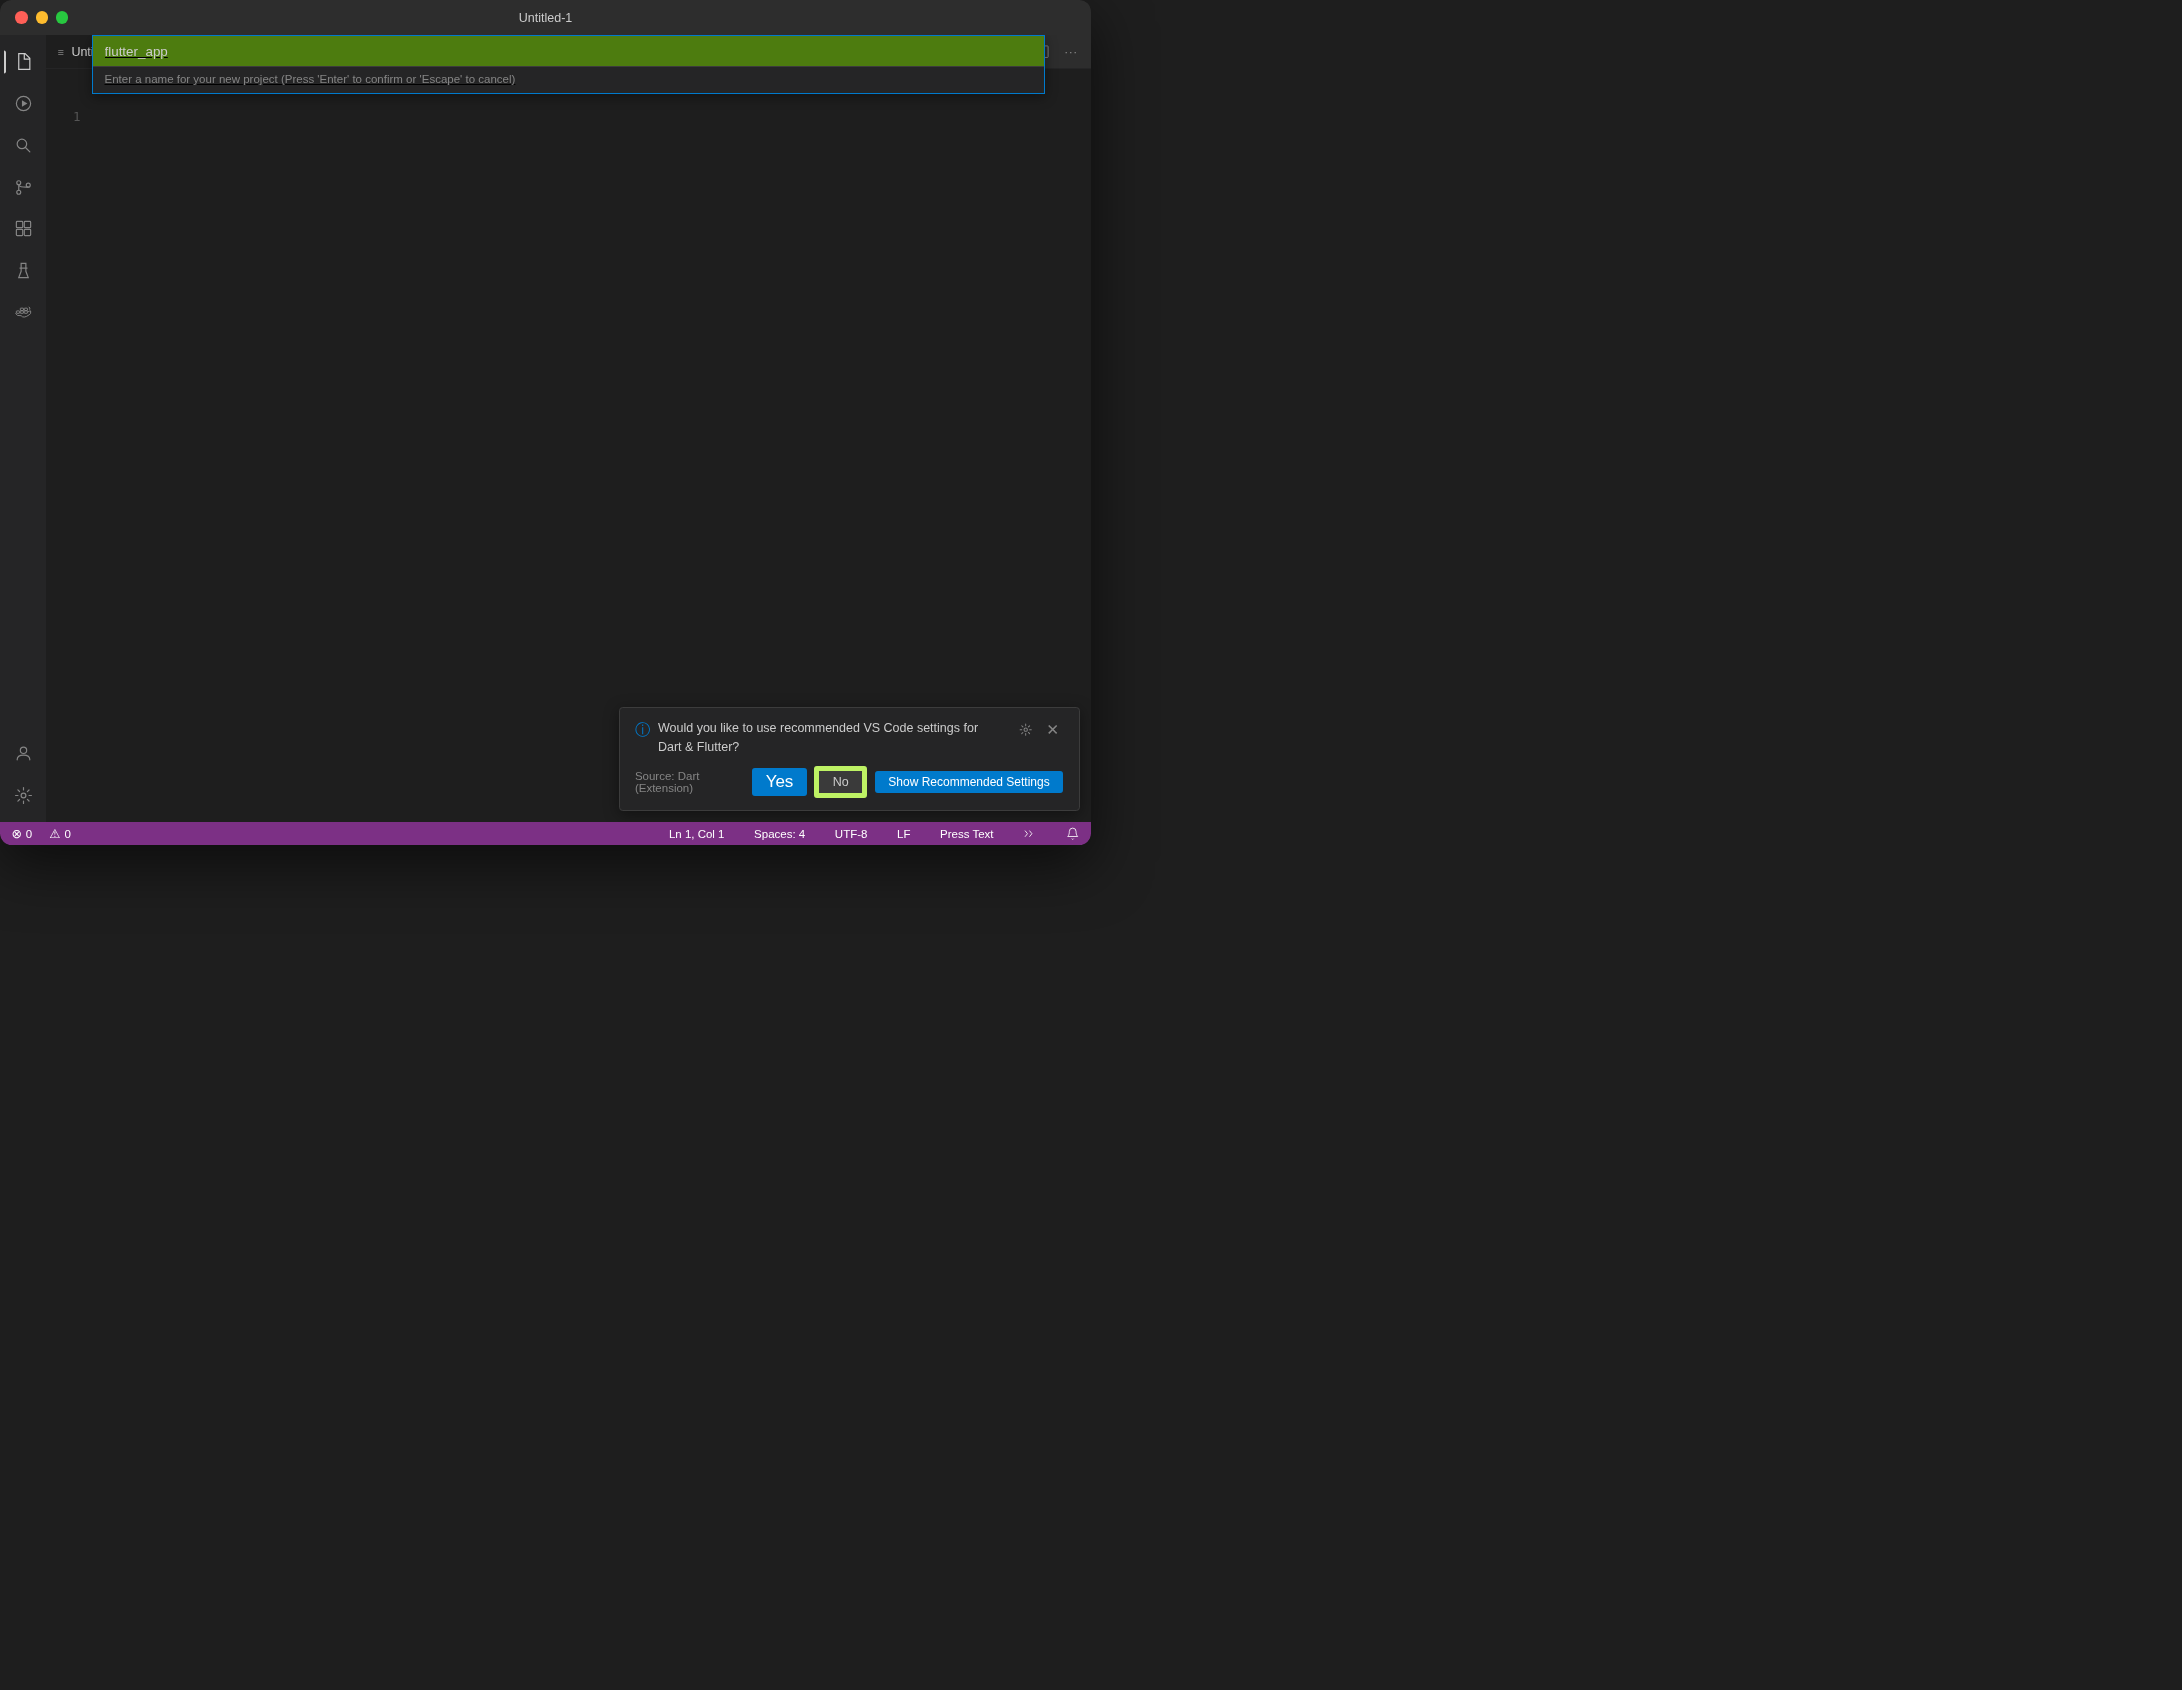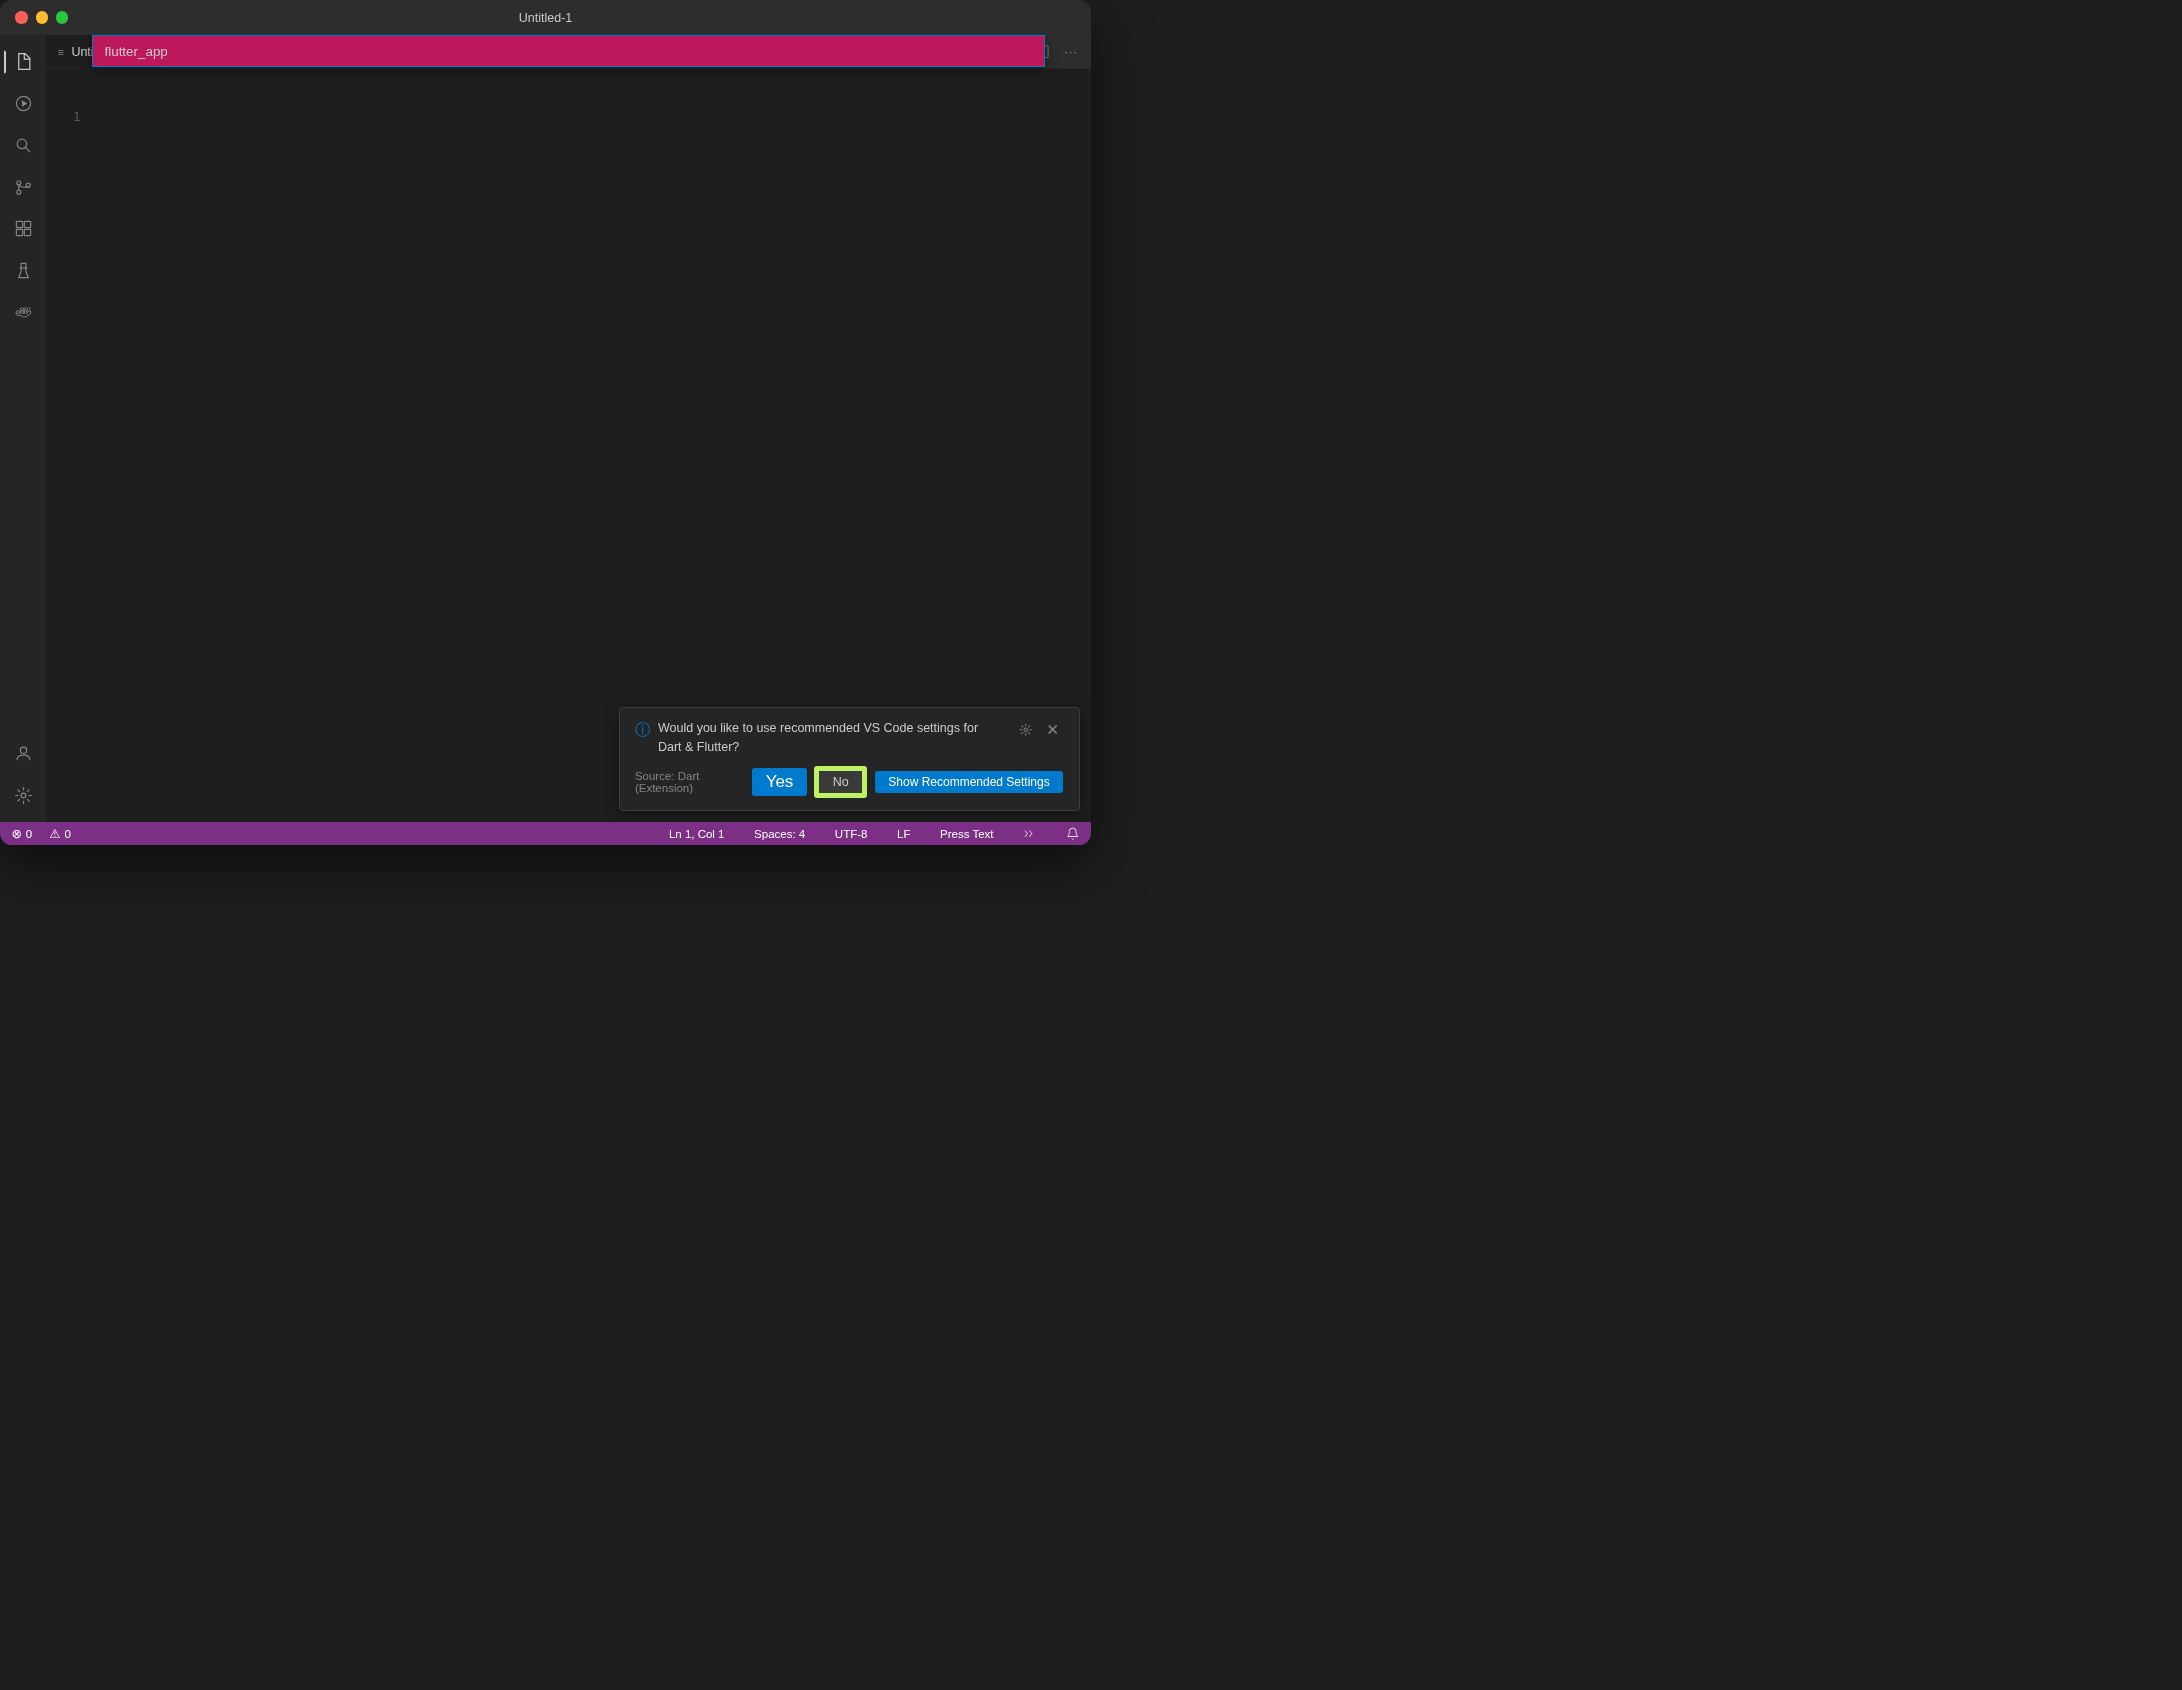--- a/index.html
+++ b/index.html
@@ -178,26 +178,27 @@
     
     .input-widget {
       position: absolute;
       top: 0;
       left: 0;
       right: 0;
       z-index: 100;
       background: transparent;
     }
     .input-box {
-      background: #be185d;
+      background: #4d7c0f;
       border: 1px solid #007acc;
       margin: 0 46px;
       display: flex;
       flex-direction: column;
       box-shadow: 0 3.8px 11.5px rgba(0,0,0,0.4);
+      text-decoration: underline;
     }
     .input-field {
       padding: 7.7px 11.5px;
       background: transparent;
       border: none;
       outline: none;
       color: #cccccc;
       font-size: 13.4px;
       font-family: inherit;
     }
@@ -479,20 +480,21 @@
             <line x1="12" y1="3" x2="12" y2="21"></line>
           </svg>
         </div>
         <div class="tab-action-btn">···</div>
       </div>
     </div>
 
     <div class="input-widget">
       <div class="input-box">
         <input class="input-field" type="text" value="flutter_app" style="">
+        <div class="input-hint">Enter a name for your new project (Press 'Enter' to confirm or 'Escape' to cancel)</div>
       </div>
     </div>
 
     <div class="editor-content">
       <div class="line-numbers">
         <div>1</div>
       </div>
       <div class="editor-body"></div>
     </div>
 

